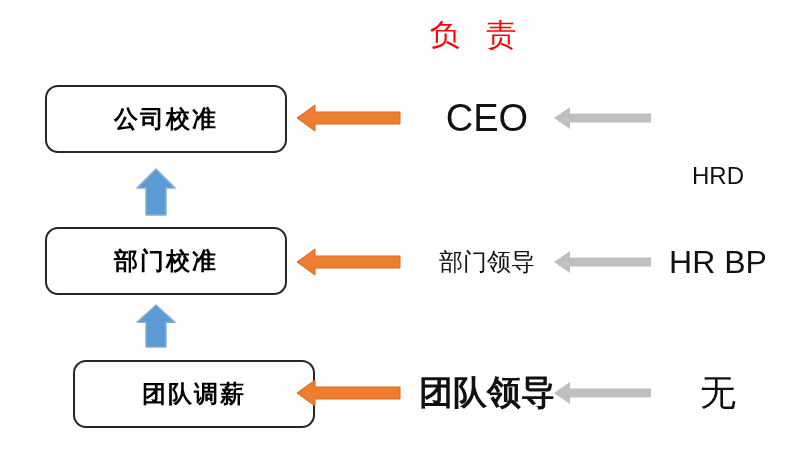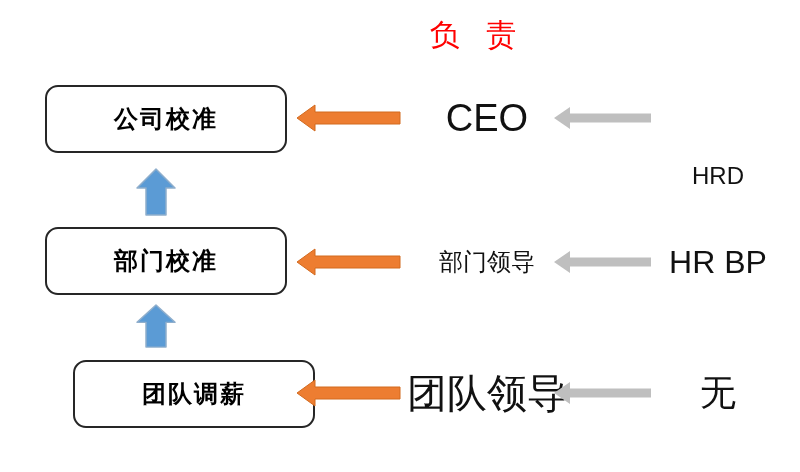--- a/index.html
+++ b/index.html
@@ -54,21 +54,21 @@
     display:flex;align-items:center;justify-content:center;
     color:var(--ink);white-space:nowrap;margin-left:12px;
   }
   .supp-label{
     position:absolute;left:653px;width:130px;height:48px;
     display:flex;align-items:center;justify-content:center;
     color:var(--ink);white-space:nowrap;
   }
   .resp-1{top:91px;font-size:38px;}
   .resp-2{top:235px;font-size:24px;font-family:"Liberation Serif", serif;}
-  .resp-3{top:366px;font-size:40px;font-family:"Liberation Serif", serif;}
+  .resp-3{top:366px;font-size:34px;font-family:"Liberation Serif", serif;font-weight:bold;}
   .supp-1{top:108px;font-size:24px;margin-top:44px;}
   .supp-2{top:238px;font-size:32px;}
   .supp-3{top:369px;font-size:36px;font-family:"Liberation Serif", serif;}
   svg{display:block;width:100%;height:100%;}
 </style>
 </head>
 <body>
 
 <div class="canvas">
 

